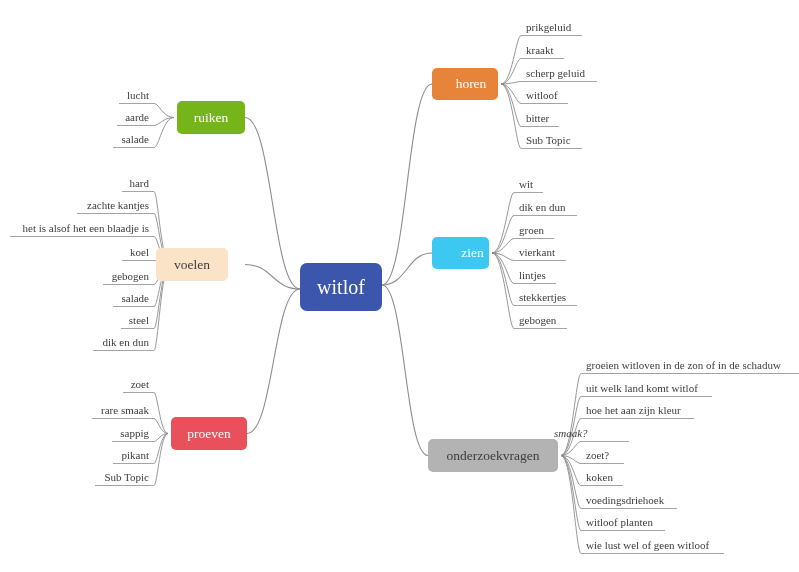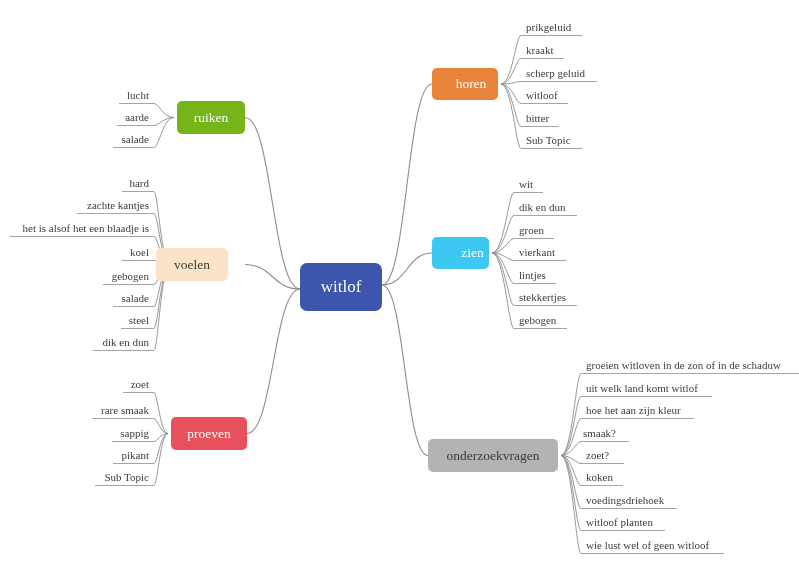--- a/index.html
+++ b/index.html
@@ -27,21 +27,21 @@
     position: absolute;
     box-sizing: border-box;
     display: flex;
     align-items: center;
     justify-content: center;
     border-radius: 5px;
     white-space: nowrap;
     font-family: "Liberation Serif", "DejaVu Serif", serif;
   }
   .node.central {
-    font-size: 17px;
+    font-size: 20px;
     color: #ffffff;
     border-radius: 7px;
   }
   .node.branch {
     font-size: 13.5px;
   }
   .leaf {
     position: absolute;
     white-space: nowrap;
     font-family: "Liberation Serif", "DejaVu Serif", serif;
@@ -179,20 +179,20 @@
       <div class="leaf right" style="left: 516px; top: 200px;">dik en dun</div>
       <div class="leaf right" style="left: 516px; top: 223px;">groen</div>
       <div class="leaf right" style="left: 516px; top: 245px;">vierkant</div>
       <div class="leaf right" style="left: 516px; top: 268px;">lintjes</div>
       <div class="leaf right" style="left: 516px; top: 290px;">stekkertjes</div>
       <div class="leaf right" style="left: 516px; top: 313px;">gebogen</div>
       <div class="node branch" style="left: 428px; top: 439px; width: 130px; height: 33px; background: rgb(179, 179, 179); color: rgb(61, 61, 61);">onderzoekvragen</div>
       <div class="leaf right" style="left: 583px; top: 358px;">groeien witloven in de zon of in de schaduw</div>
       <div class="leaf right" style="left: 583px; top: 381px;">uit welk land komt witlof</div>
       <div class="leaf right" style="left: 583px; top: 403px;">hoe het aan zijn kleur</div>
-      <div class="leaf right" style="left: 580px; top: 426px;">smaak?</div>
+      <div class="leaf right" style="left: 551px; top: 426px; font-style: italic;">smaak?</div>
       <div class="leaf right" style="left: 583px; top: 448px;">zoet?</div>
       <div class="leaf right" style="left: 583px; top: 470px;">koken</div>
       <div class="leaf right" style="left: 583px; top: 493px;">voedingsdriehoek</div>
       <div class="leaf right" style="left: 583px; top: 515px; text-align: center;">witloof planten</div>
       <div class="leaf right" style="left: 583px; top: 538px;">wie lust wel of geen witloof</div>
     </div>
 </div>
 
 </body></html>

